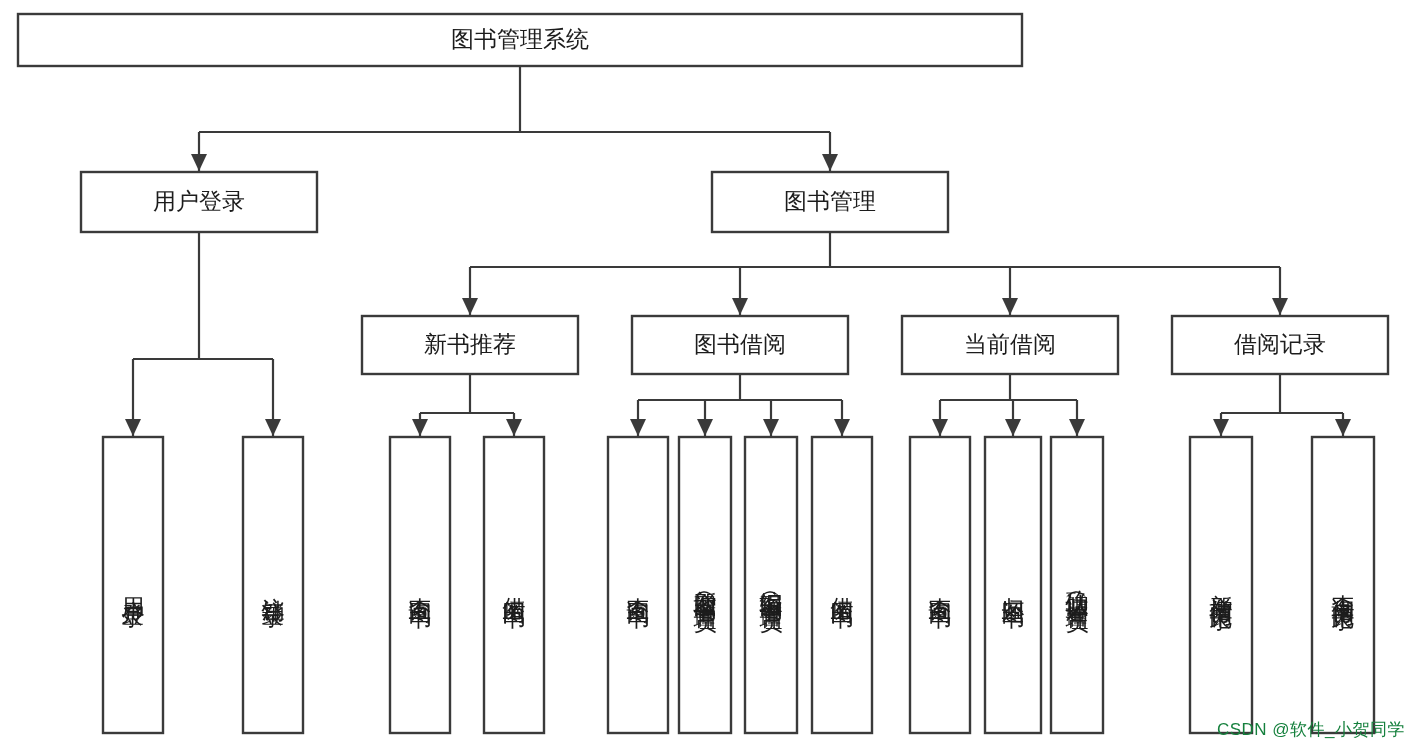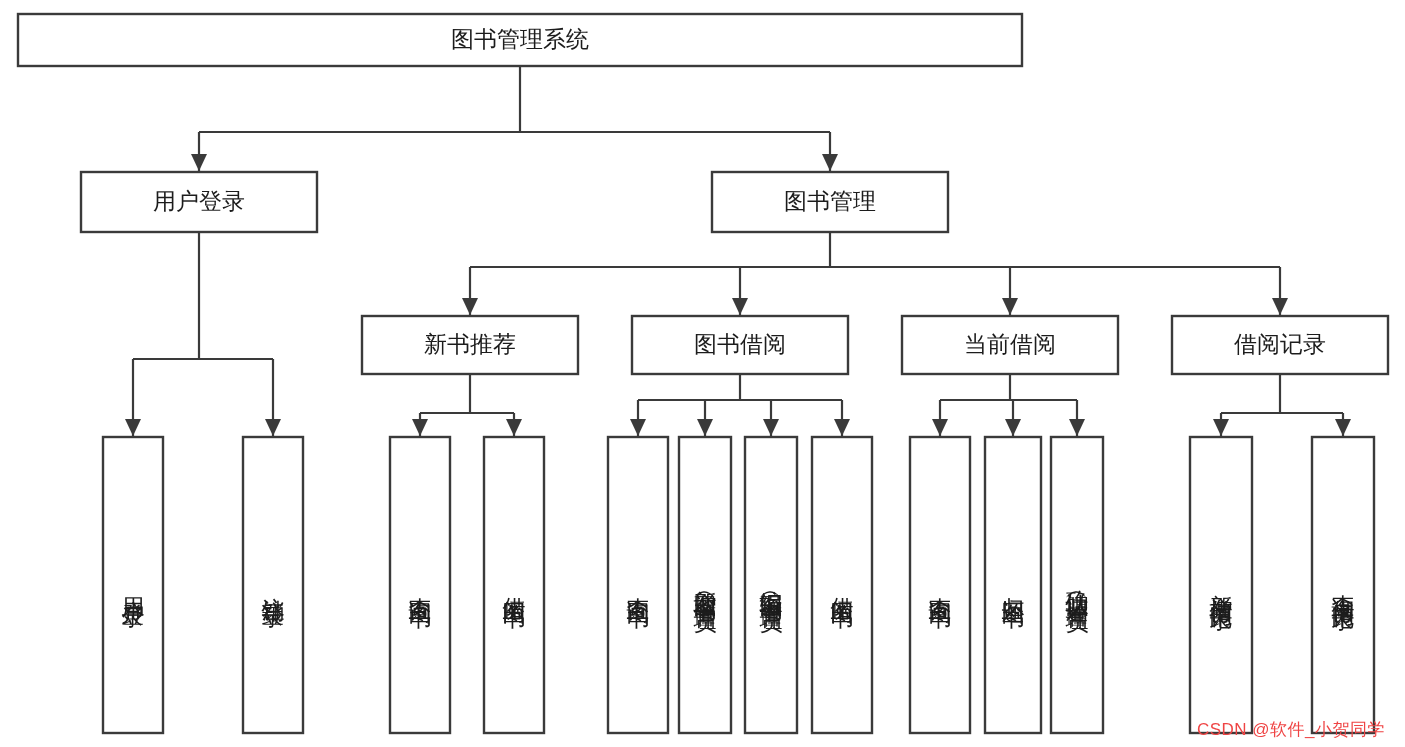--- a/index.html
+++ b/index.html
@@ -63,25 +63,25 @@
     letter-spacing: 3px;
     display: flex;
     align-items: center;
     justify-content: center;
     text-align: center;
     pointer-events: none;
     user-select: none;
   }
   .watermark {
     position: absolute;
-    right: 20px;
+    right: 0;
     bottom: 6px;
     font-family: "Liberation Sans", "DejaVu Sans", sans-serif;
     font-size: 17px;
-    color: #ef4444;
+    color: #15803d;
     letter-spacing: 0.5px;
     white-space: nowrap;
   }
 </style>
 </head>
 <body>
 
 <div id="diagram-root">
 
   <svg class="tree-canvas" viewBox="0 0 1405 747" xmlns="http://www.w3.org/2000/svg">

